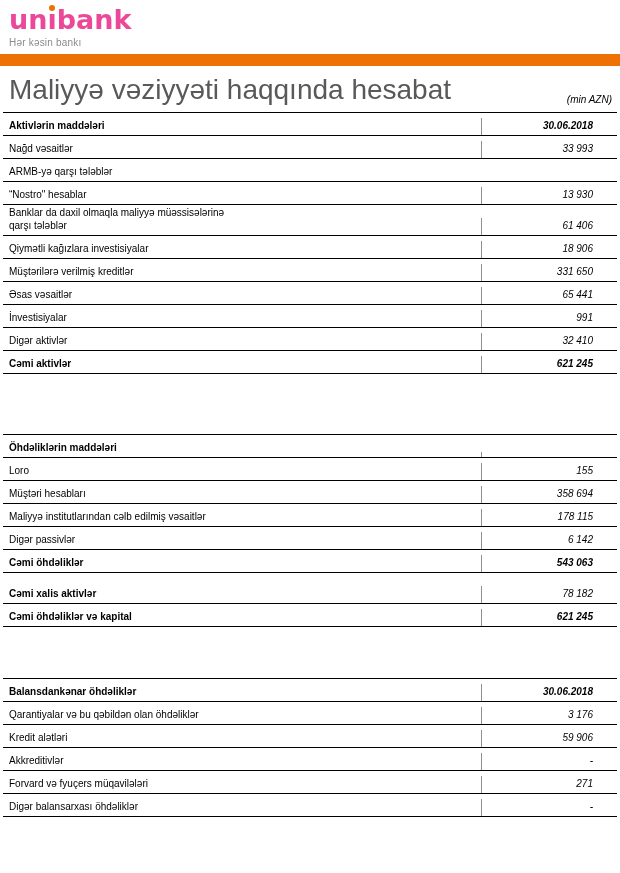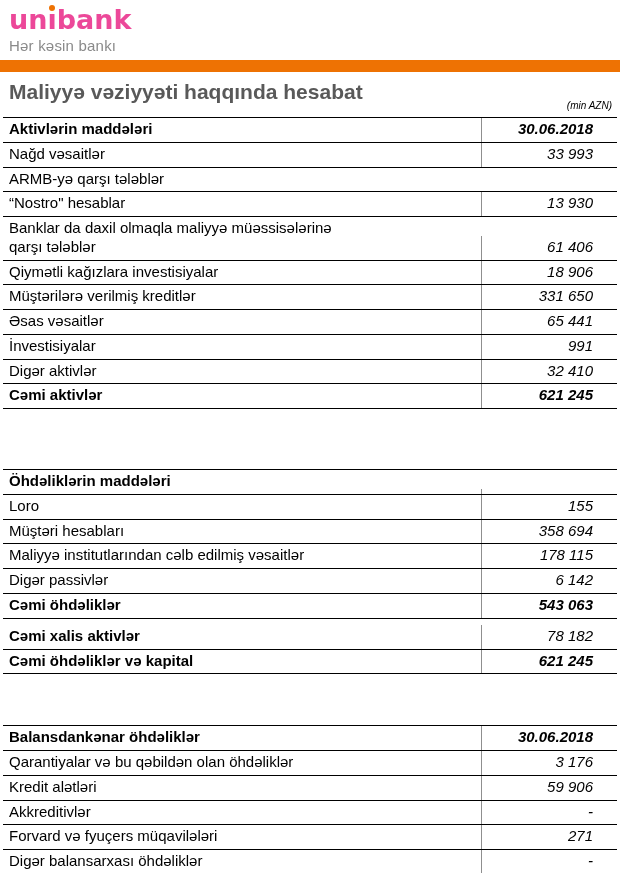--- a/index.html
+++ b/index.html
@@ -14,43 +14,43 @@
   .logo-text {
     font-size:27px; font-weight:bold; color:#23232f;
     line-height:1; letter-spacing:0px;
     font-family:"DejaVu Sans","Liberation Sans",sans-serif;
   }
   .logo-i { position:relative; }
   .logo-dot {
     position:absolute; left:50%; transform:translateX(-50%);
     top:1px; width:6px; height:6px; border-radius:50%;
   }
-  .tagline { font-size:15px; color:#8a8a8a; margin-top:4px; letter-spacing:0.2px; }
+  .tagline { font-size:10px; color:#8a8a8a; margin-top:4px; letter-spacing:0.2px; }
   .orange-bar { height:12px; margin-top:6px; }
 
   
   .title-row { display:flex; justify-content:space-between; align-items:flex-start; padding:8px 8px 0 9px; }
-  .page-title { font-size:21px; font-weight:bold; color:#595959; }
+  .page-title { font-size:28px; font-weight:normal; color:#595959; }
   .unit-note  { font-style:italic; font-size:10px; color:#000; margin-top:20px; }
 
   
   .section { margin:0 3px; border-top:1px solid #000; }
   .section.first { margin-top:6px; }
   .section.gap-a { margin-top:60px; }
   .section.gap-b { margin-top:51px; }
 
   .row {
     display:flex; align-items:flex-end;
     border-bottom:1px solid #000;
     min-height:23px;
     box-sizing:border-box;
   }
   .row.bold { font-weight:bold; }
   .row.tall { min-height:31px; }
-  .cell { font-size:15px; line-height:1.25; box-sizing:border-box; }
+  .cell { font-size:10px; line-height:1.25; box-sizing:border-box; }
   .cell.label {
     flex:1; padding:2px 4px 3px 6px;
     white-space:pre-line;
   }
   .cell.value {
     width:136px; flex:0 0 136px;
     border-left:1px solid #8f8f8f;
     text-align:right; padding:2px 24px 3px 0;font-style:italic;
   }
   .cell.value.normal { font-weight:normal; }

